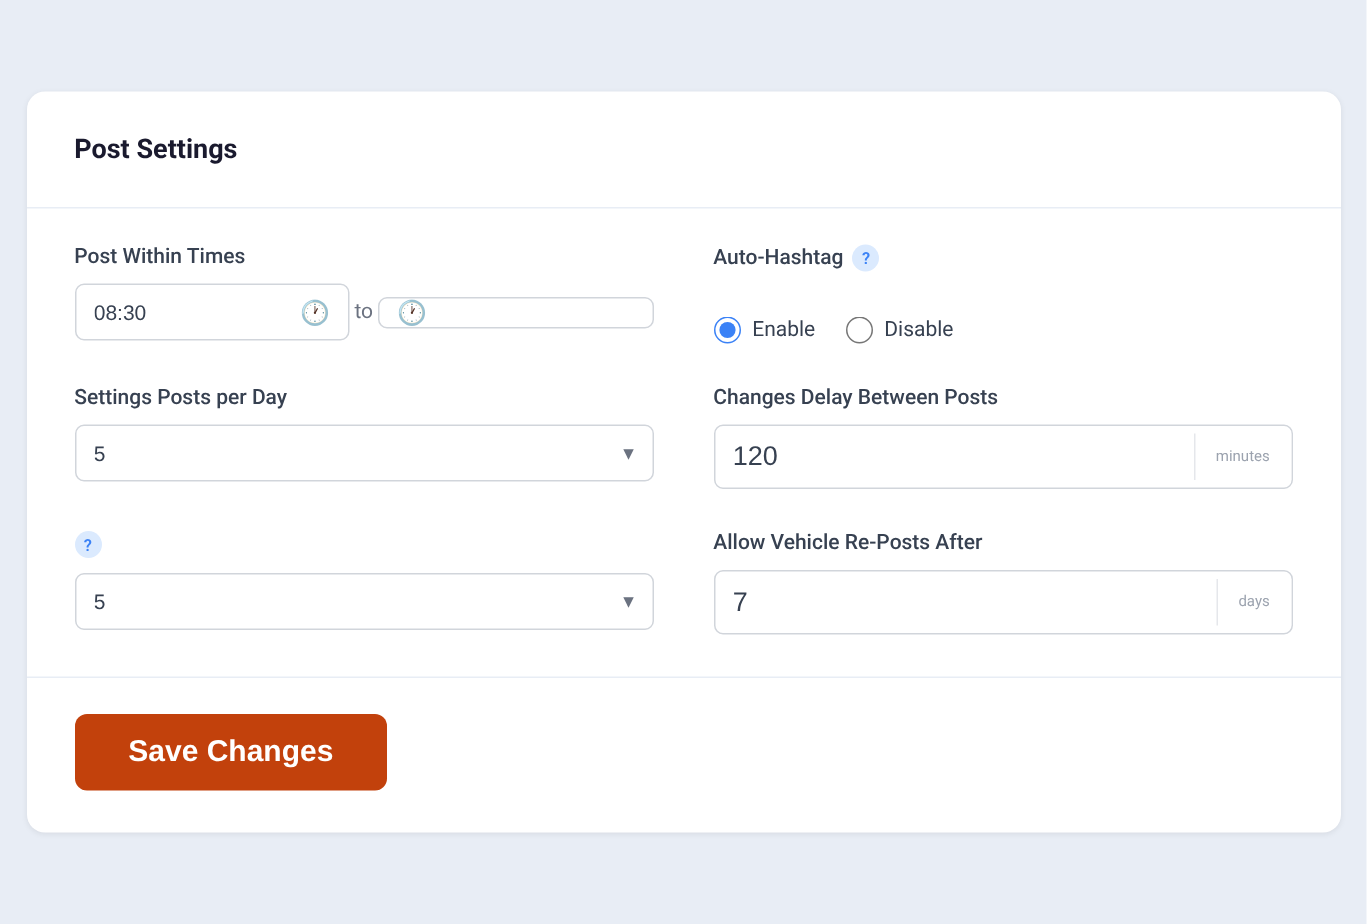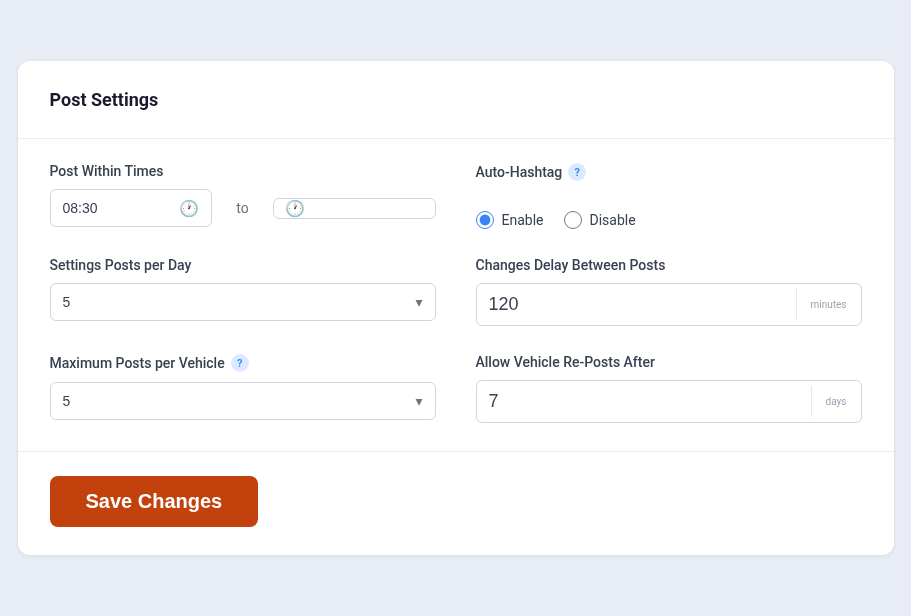--- a/index.html
+++ b/index.html
@@ -70,21 +70,21 @@
       color: #3b82f6;
       border-radius: 50%;
       font-size: 11px;
       font-weight: 600;
       cursor: pointer;
     }
 
     .time-range {
       display: flex;
       align-items: center;
-      gap: 24px;
+      gap: 3px;
     }
 
     .time-input-wrapper {
       display: flex;
       align-items: center;
       border: 1px solid #d1d5db;
       border-radius: 6px;
       overflow: hidden;
       background: #fff;
       flex: 1;
@@ -276,21 +276,20 @@
     <div class="field-group">
       <label class="field-label">Changes Delay Between Posts</label>
       <div class="input-with-suffix">
         <input class="number-input" type="text" value="120" style="">
         <span class="input-suffix">minutes</span>
       </div>
     </div>
 
     <div class="field-group">
       <label class="field-label">
-        <span>Maximum Posts per Vehicle</span>
         <span class="help-badge">?</span>
       </label>
       <div class="select-wrapper">
         <select class="select-input">
           <option value="1">1</option>
           <option value="2">2</option>
           <option value="3">3</option>
           <option value="4">4</option>
           <option value="5" selected="">5</option>
           <option value="6">6</option>

